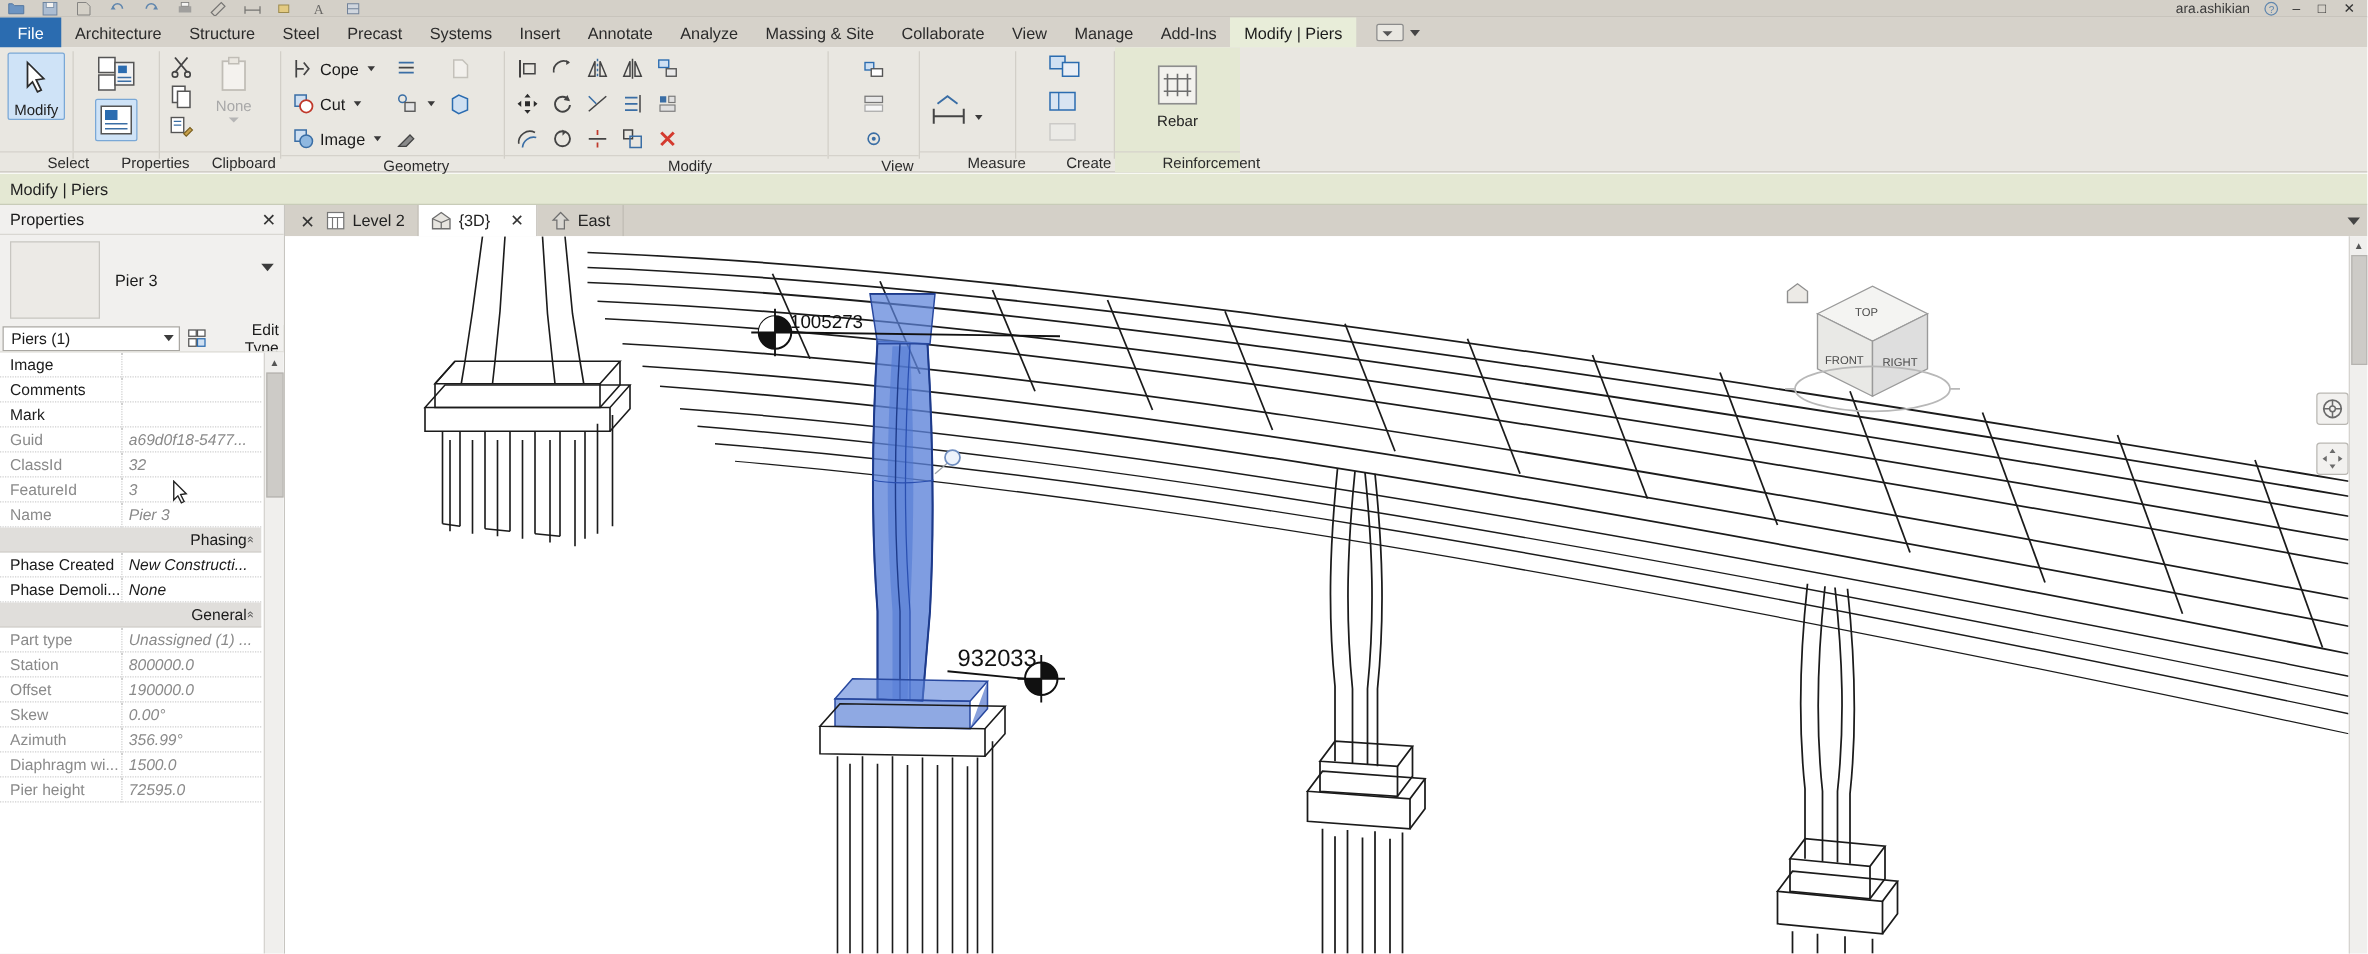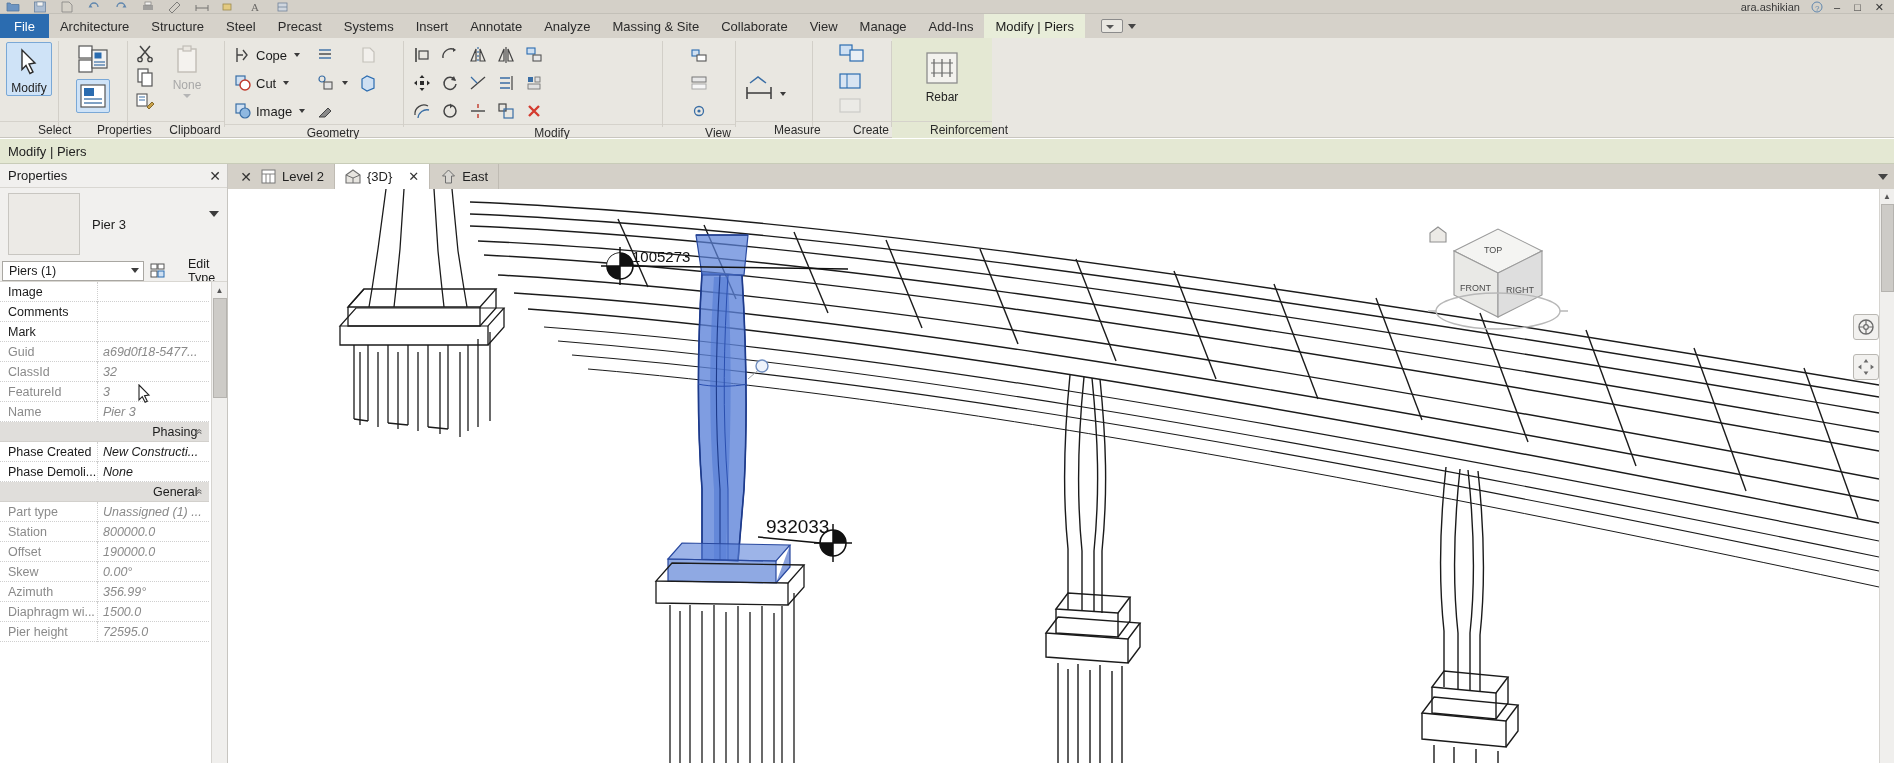--- a/index.html
+++ b/index.html
@@ -114,21 +114,21 @@
   .props-close { font-size: 14px; color: #333; cursor: pointer; line-height: 14px; }
   .type-sel {
     height: 72px; display: flex; align-items: center; gap: 12px; padding: 6px 8px;
     background: #f1f0ee;
   }
   .type-thumb { width: 72px; height: 62px; border: 1px solid #c8c6c1; background: #eceae6; }
   .type-name { font-size: 13px; color: #1b1b1b; }
   .type-arrow { margin-left: auto; }
   .chev { width: 0; height: 0; border-left: 5px solid transparent; border-right: 5px solid transparent; border-top: 6px solid #3c3c3c; }
 
-  .cat-row { display: flex; align-items: center; height: 21px; padding: 0 4px 0 0; gap: 6px; }
+  .cat-row { display: flex; align-items: center; height: 21px; padding: 0 4px 0 0; gap: 6px; text-align: right; }
   .cat-combo {
     flex: 0 0 142px; height: 20px; border: 1px solid #a9a7a2; background: #fff;
     display: flex; align-items: center; justify-content: space-between; padding: 0 4px 0 6px;
     font-size: 12.5px; margin-left: 2px;
   }
   .edit-type { display: flex; align-items: center; gap: 23px; font-size: 12.5px; color: #1b1b1b; }
 
   .prop-scroll { position: relative; flex: 1; overflow: hidden; background: #fff; border-top: 1px solid #d9d7d2; }
   .prop-table { width: 209px; }
   .prow { display: flex; height: 20px; align-items: center; border-bottom: 1px dotted #cfcfcf; font-size: 12.5px; }

